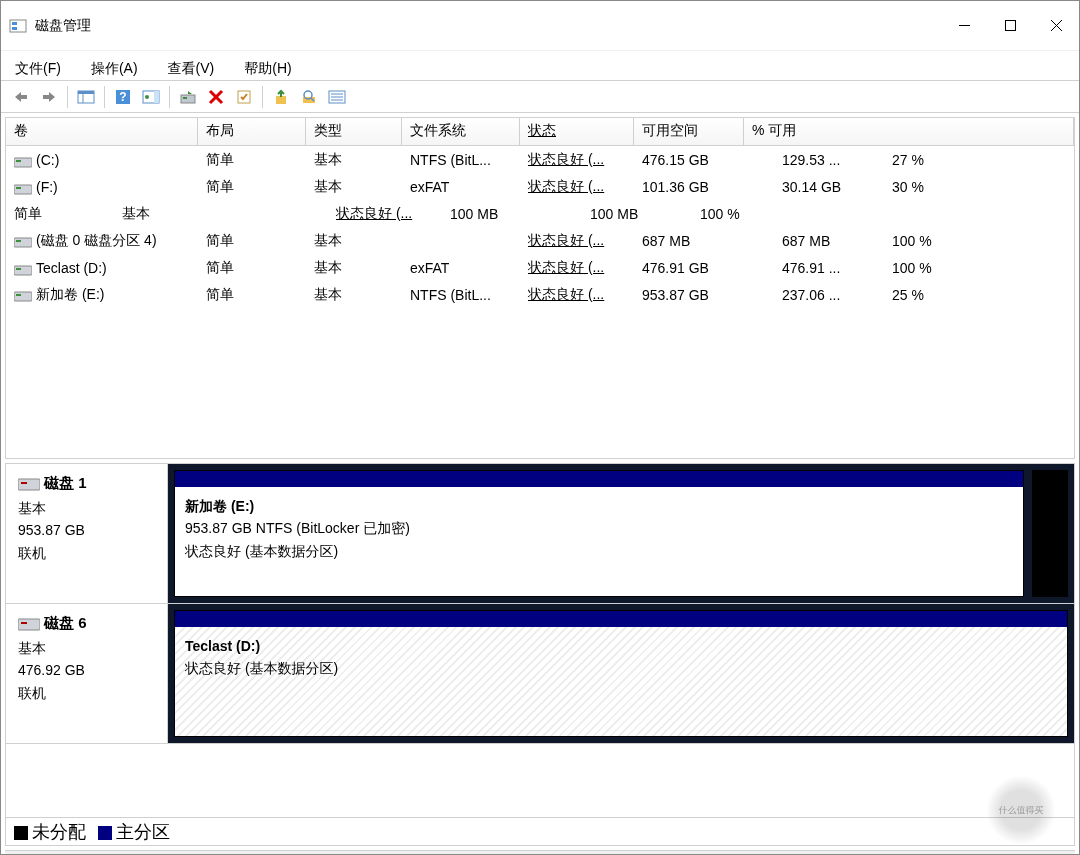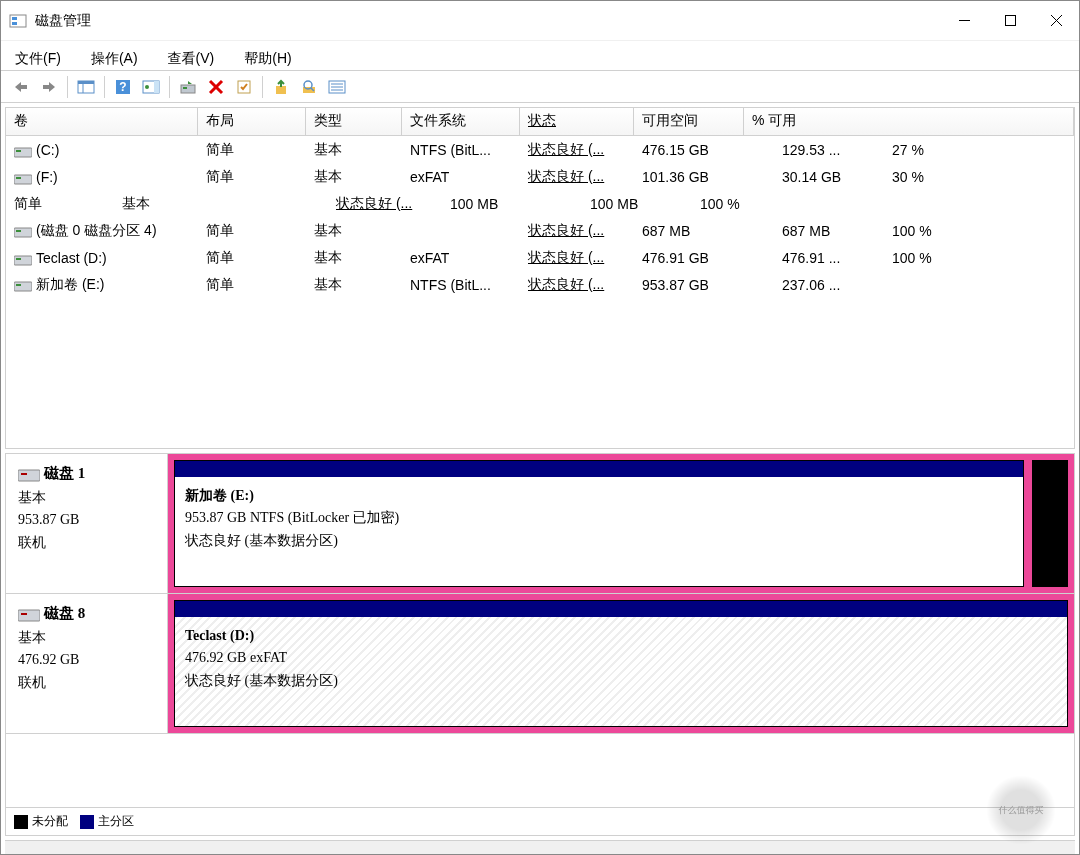--- a/index.html
+++ b/index.html
@@ -6,21 +6,21 @@
 body {
   font-family: "Microsoft YaHei", "Segoe UI", sans-serif;
   font-size: 14px;
   background: #fff;
   width: 1080px;
   height: 855px;
   overflow: hidden;
   border: 1px solid #888;
 }
 .titlebar {
-  height: 40px;
+  height: 50px;
   display: flex;
   align-items: center;
   padding: 0 0 0 8px;
   background: #fff;
   border-bottom: 1px solid #f0f0f0;
 }
 .titlebar .app-icon {
   width: 18px; height: 18px;
   margin-right: 8px;
   display: inline-flex;
@@ -131,22 +131,21 @@
 }
 .disk-scroll {
   flex: 1;
   overflow-y: scroll;
   background: #fff;
 }
 .disk-row {
   display: flex;
   border-bottom: 1px solid #d0d0d0;
   min-height: 140px;
-  background: #ec4899;
-  font-family: Liberation Serif, serif;
+  background: #0f172a;
 }
 .disk-label {
   width: 162px;
   padding: 10px 12px;
   border-right: 1px solid #d0d0d0;
   background: #fff;
 }
 .disk-label .disk-icon {
   display: inline-block;
   width: 22px; height: 14px;
@@ -189,21 +188,21 @@
   margin-left: 4px;
 }
 
 .legend {
   height: 28px;
   border-top: 1px solid #d0d0d0;
   display: flex;
   align-items: center;
   padding: 0 8px;
   gap: 12px;
-  font-size: 12px;
+  font-size: 18px;
   background: #fff;
 }
 .legend-swatch {
   display: inline-block;
   width: 14px; height: 14px;
   vertical-align: middle;
   margin-right: 4px;
 }
 .legend-swatch.black { background: #000; }
 .legend-swatch.navy { background: #000080; }
@@ -429,20 +428,21 @@
           <div class="cell col-vol"><span class="vol-ico"><svg width="18" height="12">
                 <rect x="0" y="2" width="18" height="9" rx="1" fill="#d0d4da" stroke="#888"></rect>
                 <rect x="2" y="4" width="5" height="2" fill="#3c8f3c"></rect>
               </svg></span>新加卷 (E:)</div>
           <div class="cell col-layout">简单</div>
           <div class="cell col-type">基本</div>
           <div class="cell col-fs">NTFS (BitL...</div>
           <div class="cell col-status">状态良好 (...</div>
           <div class="cell col-cap">953.87 GB</div>
           <div class="cell col-free">237.06 ...</div>
+          <div class="cell col-pct">25 %</div>
         </div>
       </div>
   </div>
 
   <div class="graphical-panel">
     <div class="disk-scroll" id="disk-rows">
         <div class="disk-row">
           <div class="disk-label">
             <div><span class="disk-icon"><svg width="22" height="14">
                   <rect x="0" y="2" width="22" height="11" rx="1" fill="#d0d4da" stroke="#888"></rect>
@@ -460,29 +460,28 @@
               </div>
             </div>
             <div class="unalloc-strip"></div>
           </div>
         </div>
         <div class="disk-row">
           <div class="disk-label">
             <div><span class="disk-icon"><svg width="22" height="14">
                   <rect x="0" y="2" width="22" height="11" rx="1" fill="#d0d4da" stroke="#888"></rect>
                   <rect x="3" y="5" width="6" height="2" fill="#a00"></rect>
-                </svg></span><span class="disk-name">磁盘 8</span></div>
+                </svg></span><span class="disk-name">磁盘 6</span></div>
             <div class="disk-meta">基本<br>476.92 GB<br>联机</div>
           </div>
           <div class="disk-parts">
             <div class="partition">
               <div class="part-header"></div>
               <div class="part-body hatched">
                 <div class="part-name">Teclast  (D:)</div>
-                <div>476.92 GB exFAT</div>
                 <div>状态良好 (基本数据分区)</div>
               </div>
             </div>
           </div>
         </div>
       </div>
     <div class="legend">
       <span><span class="legend-swatch black"></span><span>未分配</span></span>
       <span><span class="legend-swatch navy"></span><span>主分区</span></span>
     </div>

